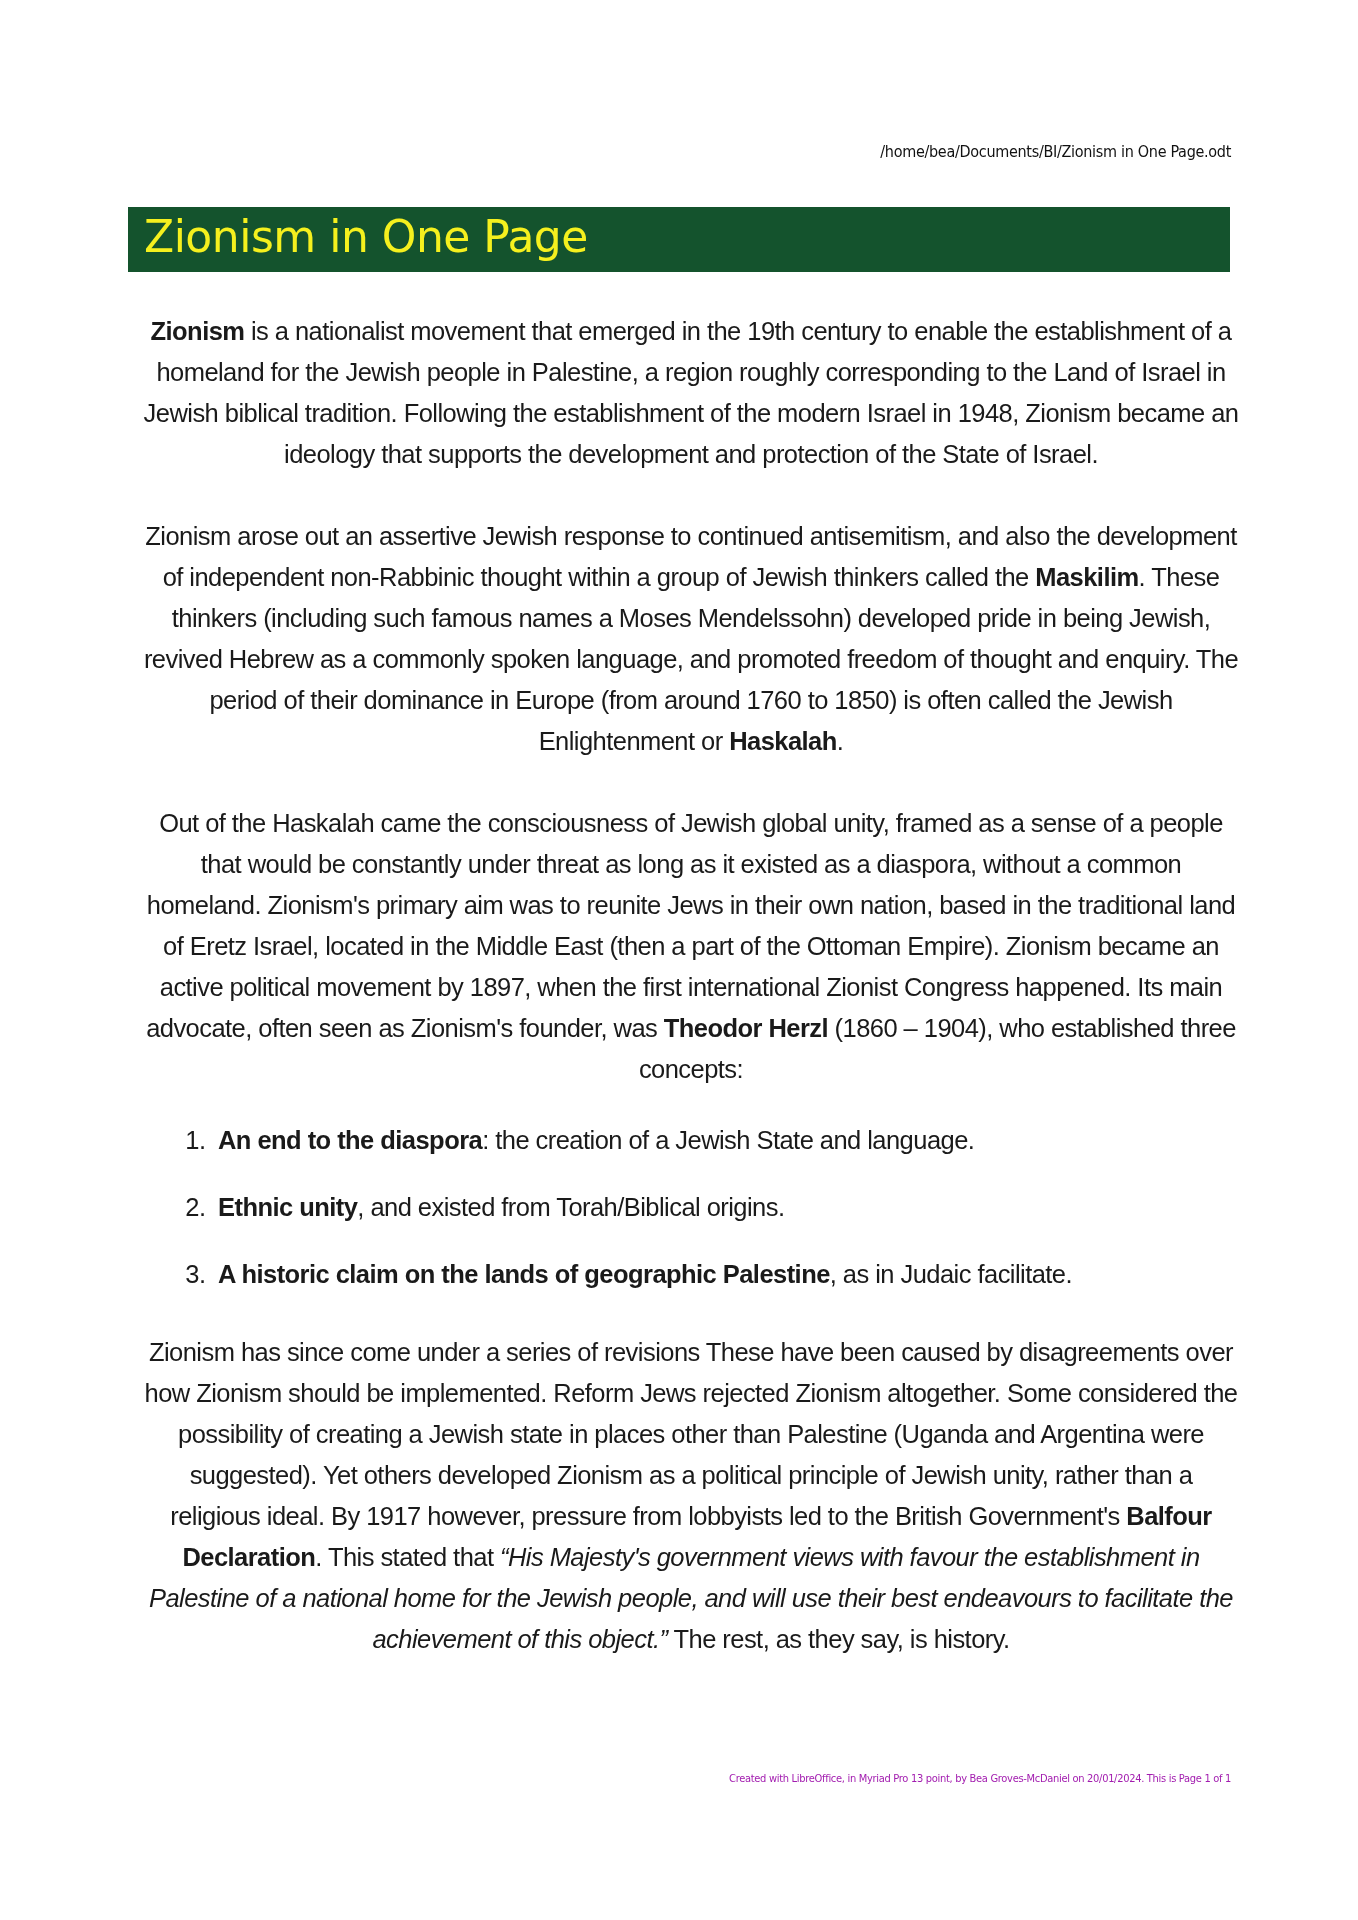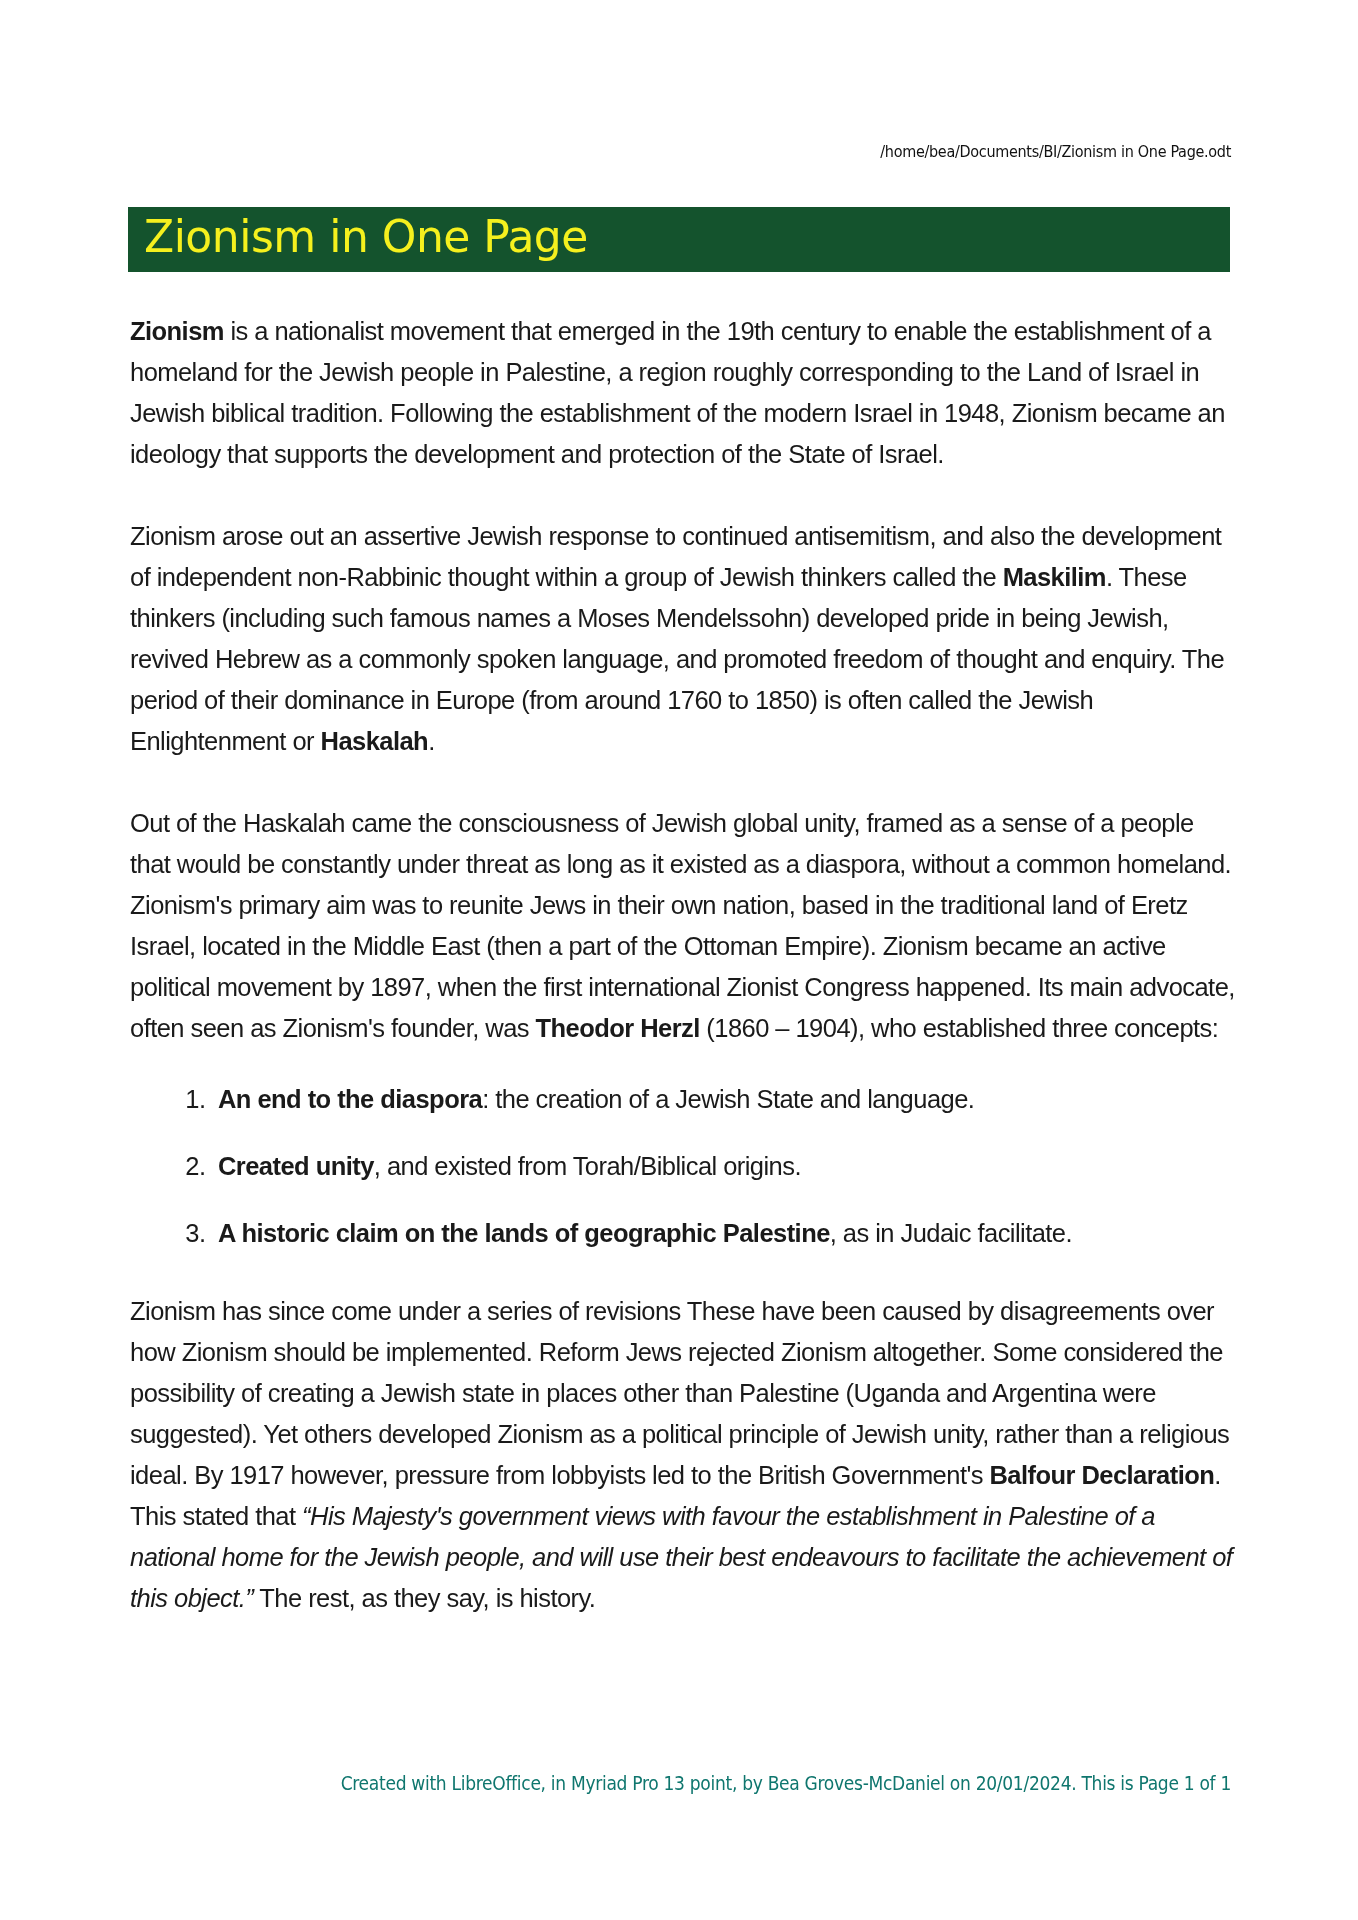--- a/index.html
+++ b/index.html
@@ -7,27 +7,27 @@
          font-family: "Liberation Sans", "DejaVu Sans", sans-serif; color: #1a1a1a; }
   .page { position: absolute; left: 0; top: 14px; width: 1358px; height: 1920px; }
   .header-path { position: absolute; top: 128px; right: 127px; font-size: 16px;
                  font-family: "DejaVu Sans Condensed", "DejaVu Sans", sans-serif; color: #111; letter-spacing: -0.3px; }
   .title-bar { position: absolute; left: 128px; top: 193px; width: 1102px; height: 65px;
                background: #14532d; box-sizing: border-box; }
   .title-text { position: absolute; left: 16px; top: 4px; font-size: 44px; font-weight: normal;
                 color: #f5f01e; letter-spacing: -0.5px; font-family: "DejaVu Sans", sans-serif; }
   .body { position: absolute; left: 130px; top: 297px; width: 1110px; font-size: 25.5px;
           line-height: 41px; letter-spacing: -0.55px; font-family: "Liberation Sans", sans-serif; }
-  .body p { margin: 0 0 41px 0; }
+  .body p { margin: 0 0 41px 12px; text-align: center; }
   .body b { font-weight: bold; }
   .body i { font-style: italic; }
   ol.concepts { margin: 0 0 41px 0; padding-left: 82px; }
   ol.concepts li { padding-left: 6px; margin-top: 33px; }
-  .footer { position: absolute; top: 1758px; right: 127px; font-size: 19px;
-            font-family: "DejaVu Sans Condensed", "DejaVu Sans", sans-serif; color: #0f766e; letter-spacing: -0.3px; }
+  .footer { position: absolute; top: 1758px; right: 127px; font-size: 11px;
+            font-family: "DejaVu Sans Condensed", "DejaVu Sans", sans-serif; color: #a21caf; letter-spacing: -0.3px; }
 </style>
 </head>
 <body>
 
 <div class="page">
 
   <div class="header-path">/home/bea/Documents/BI/Zionism in One Page.odt</div>
 
   <div class="title-bar">
     <div class="title-text">Zionism in One Page</div>
@@ -36,21 +36,21 @@
   <div class="body">
 
     <p><b>Zionism</b><span> is a nationalist movement that emerged in the 19th century to enable the establishment of a homeland for the Jewish people in Palestine, a region roughly corresponding to the Land of Israel in Jewish biblical tradition. Following the establishment of the modern Israel in 1948, Zionism became an ideology that supports the development and protection of the State of Israel.</span></p>
 
     <p><span>Zionism arose out an assertive Jewish response to continued antisemitism, and also the development of independent non-Rabbinic thought within a group of Jewish thinkers called the </span><b>Maskilim</b><span>. These thinkers (including such famous names a Moses Mendelssohn) developed pride in being Jewish, revived Hebrew as a commonly spoken language, and promoted freedom of thought and enquiry. The period of their dominance in Europe (from around 1760 to 1850) is often called the Jewish Enlightenment or </span><b>Haskalah</b><span>.</span></p>
 
     <p style="margin-bottom:24px"><span>Out of the Haskalah came the consciousness of Jewish global unity, framed as a sense of a people that would be constantly under threat as long as it existed as a diaspora, without a common homeland. Zionism's primary aim was to reunite Jews in their own nation, based in the traditional land of Eretz Israel, located in the Middle East (then a part of the Ottoman Empire). Zionism became an active political movement by 1897, when the first international Zionist Congress happened. Its main advocate, often seen as Zionism's founder, was </span><b>Theodor Herzl</b><span> (1860 – 1904), who established three concepts:</span></p>
 
     <ol class="concepts" style="line-height:34px">
       <li><b>An end to the diaspora</b><span>: the creation of a Jewish State and language.</span></li>
-      <li><b>Created unity</b><span>, and existed from Torah/Biblical origins.</span></li>
+      <li><b>Ethnic unity</b><span>, and existed from Torah/Biblical origins.</span></li>
       <li><b>A historic claim on the lands of geographic Palestine</b><span>, as in Judaic facilitate.</span></li>
     </ol>
 
     <p><span>Zionism has since come under a series of revisions These have been caused by disagreements over how Zionism should be implemented. Reform Jews rejected Zionism altogether. Some considered the possibility of creating a Jewish state in places other than Palestine (Uganda and Argentina were suggested). Yet others developed Zionism as a political principle of Jewish unity, rather than a religious ideal. By 1917 however, pressure from lobbyists led to the British Government's </span><b>Balfour Declaration</b><span>. This stated that </span><i>“His Majesty's government views with favour the establishment in Palestine of a national home for the Jewish people, and will use their best endeavours to facilitate the achievement of this object.”</i><span> The rest, as they say, is history.</span></p>
 
   </div>
 
   <div class="footer">Created with LibreOffice, in Myriad Pro 13 point, by Bea Groves-McDaniel on 20/01/2024. This is Page 1 of 1</div>
 
 </div>

